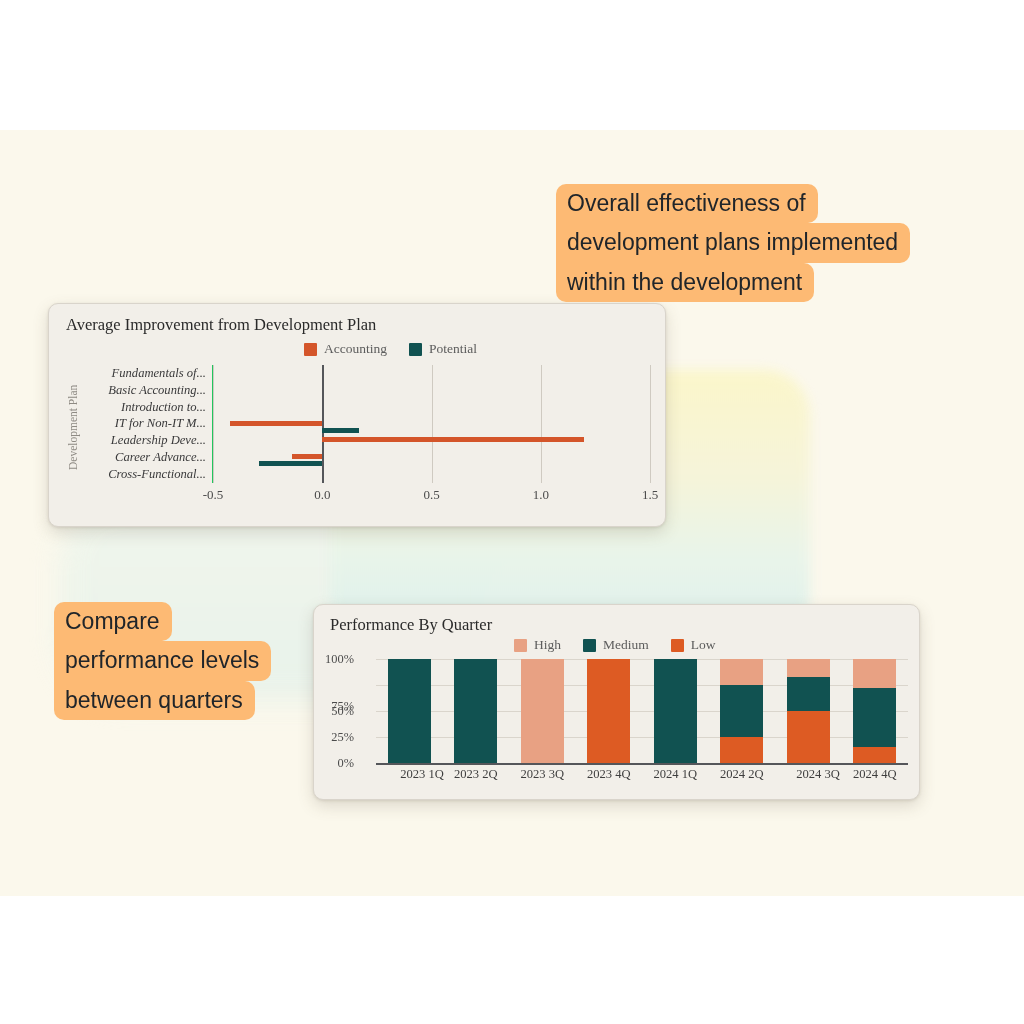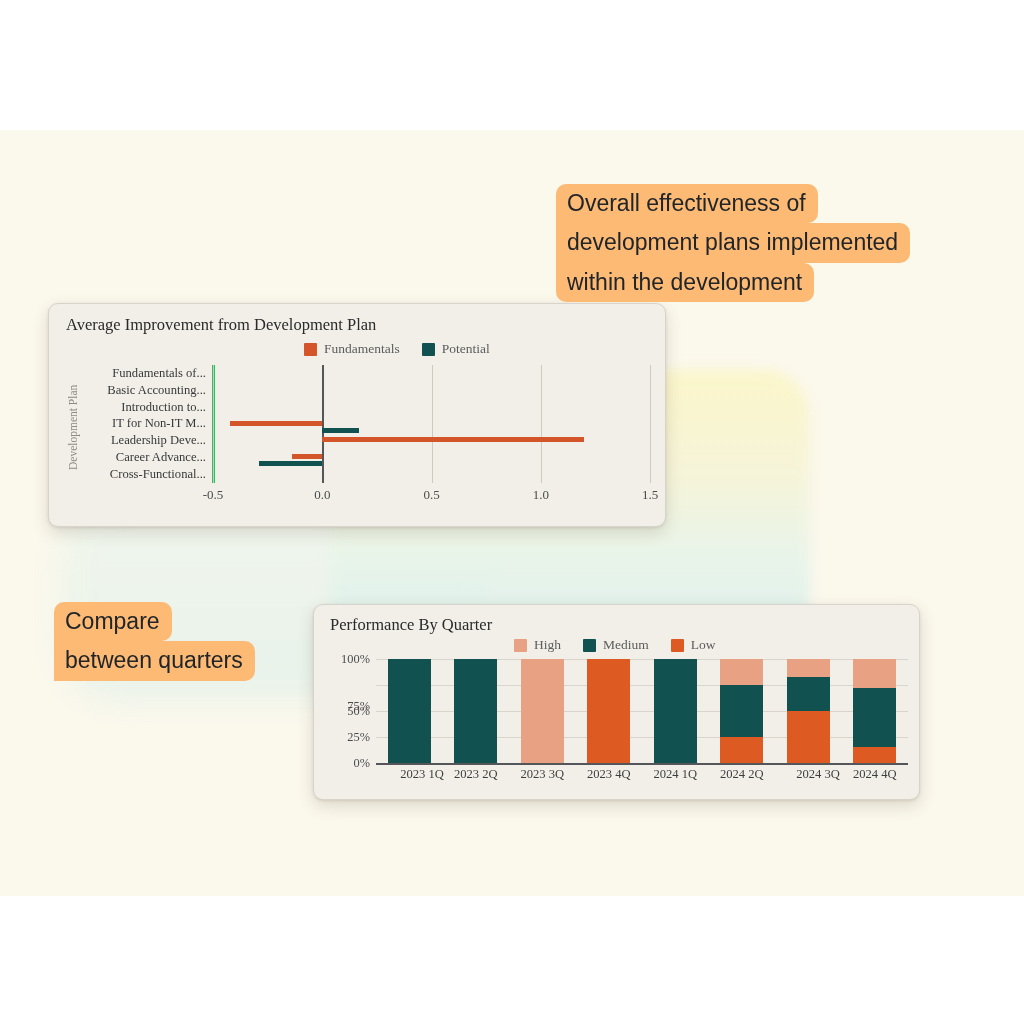--- a/index.html
+++ b/index.html
@@ -77,21 +77,21 @@
 
   
   #plot1{position:absolute;left:17px;top:61px;width:584px;height:148px;}
   .ylab-axis-title{
     position:absolute;left:0px;top:6px;height:112px;width:14px;
     writing-mode:vertical-rl;transform:rotate(180deg);
     font-family:"Liberation Serif", serif;font-size:11.5px;color:#8e8a83;
     display:flex;align-items:center;justify-content:center;
   }
   #ycat{position:absolute;left:16px;top:0;width:130px;height:118px;
-        border-right:3px solid #22c55e;}
+        border-right:1px solid #22c55e;font-style:italic;}
   .ycat-row{
     height:16.85px;display:flex;align-items:center;justify-content:flex-end;
     padding-right:6px;box-sizing:border-box;
     font-family:"Liberation Serif", serif;font-size:12.6px;color:#39393a;
     white-space:nowrap;
   }
   #plotarea1{
     position:absolute;left:147px;top:0;width:437px;height:118px;
   }
   .vgrid{position:absolute;top:0;bottom:0;width:1px;background:#CFCAC1;}
@@ -101,21 +101,21 @@
   #xaxis1{position:absolute;left:147px;top:122px;width:437px;height:22px;}
   .xtick{
     position:absolute;transform:translateX(-50%);
     font-family:"Liberation Serif", serif;font-size:13px;color:#4b4b4b;
   }
 
   
   #plot2{position:absolute;left:14px;top:54px;width:580px;height:132px;}
   #ylabels2{position:absolute;left:0;top:0;width:46px;height:104px;}
   .ytick2{
-    position:absolute;right:4px;transform:translateY(-50%);
+    position:absolute;right:20px;transform:translateY(-50%);
     font-family:"Liberation Serif", serif;font-size:12.4px;color:#4b4b4b;
     white-space:nowrap;
   }
   #plotarea2{position:absolute;left:48px;top:0;width:532px;height:104px;
              border-bottom:2px solid #55565a;box-sizing:content-box;}
   .hgrid{position:absolute;left:0;right:0;height:1px;background:#DAD5CC;}
   .col{position:absolute;bottom:0;display:flex;flex-direction:column-reverse;}
   .seg{width:100%;}
   #xlabels2{position:absolute;left:48px;top:108px;width:532px;height:22px;}
   .xcat{
@@ -134,30 +134,31 @@
   <div class="glow-panel"></div>
 
   <div class="annot" id="annot-top">
     <span class="ln">Overall effectiveness of</span>
     <span class="ln">development plans implemented</span>
     <span class="ln">within the development</span>
   </div>
 
   <div class="annot" id="annot-bottom">
     <span class="ln">Compare</span>
+    <span class="ln">performance levels</span>
     <span class="ln">between quarters</span>
   </div>
 
   <div class="card" id="card-improvement">
     <div class="card-title">Average Improvement from Development Plan</div>
 
     <div class="legend" id="legend-improvement">
       <div class="legend-item">
         <span class="legend-swatch" id="sw-perf" style="background: rgb(212, 85, 42);"></span>
-        <span class="legend-label">Fundamentals</span>
+        <span class="legend-label">Accounting</span>
       </div>
       <div class="legend-item">
         <span class="legend-swatch" id="sw-pot" style="background: rgb(17, 82, 81);"></span>
         <span class="legend-label">Potential</span>
       </div>
     </div>
 
     <div id="plot1">
       <div class="ylab-axis-title">Development Plan</div>
       <div id="ycat">

